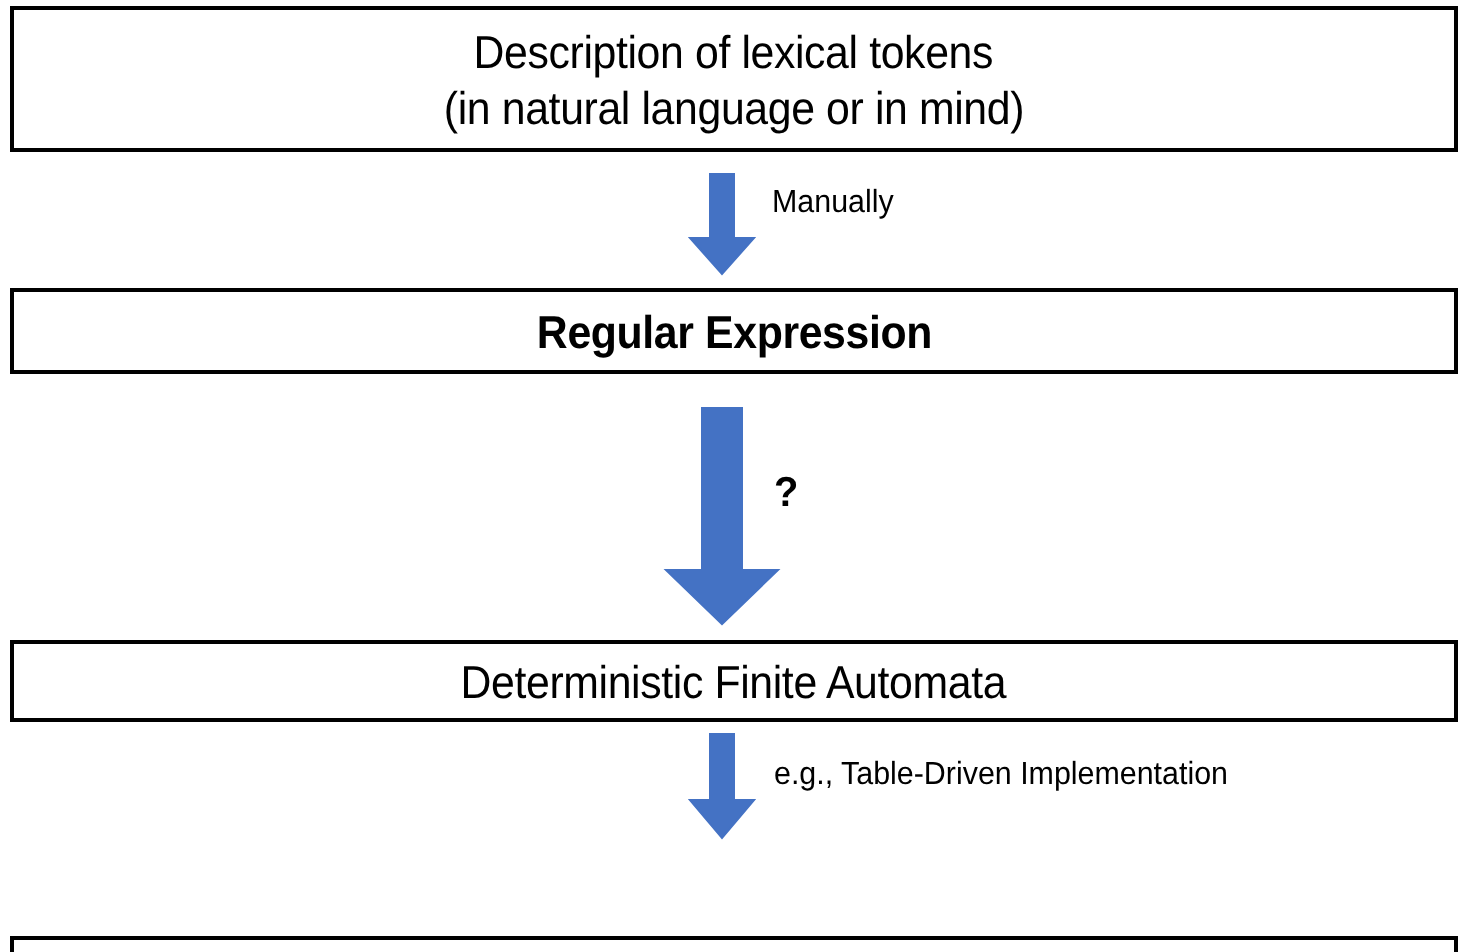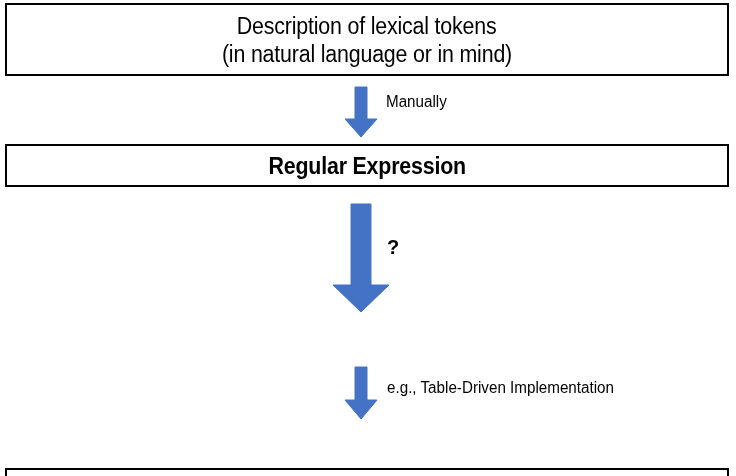--- a/index.html
+++ b/index.html
@@ -102,20 +102,23 @@
 
   <div class="box" id="box-regex">
     <span class="box-text bold">Regular Expression</span>
   </div>
 
   <svg class="arrow" id="arrow-question" viewBox="0 0 62 110">
     <polygon points="21,1 41,1 41,82 59,82 31,109 3,82 21,82" fill="#4472C4" stroke="#4472C4" stroke-width="1"></polygon>
   </svg>
   <span class="arrow-label" id="label-question">?</span>
 
+  <div class="box" id="box-dfa">
+    <span class="box-text">Deterministic Finite Automata</span>
+  </div>
 
   <svg class="arrow" id="arrow-implementation" viewBox="0 0 34 54">
     <polygon points="11,1 23,1 23,34 33,34 17,53 1,34 11,34" fill="#4472C4" stroke="#4472C4" stroke-width="1"></polygon>
   </svg>
   <span class="arrow-label" id="label-implementation">e.g., Table-Driven Implementation</span>
 
   <div class="box" id="box-lexer">
     <span class="box-text">Lexer</span>
   </div>
 

